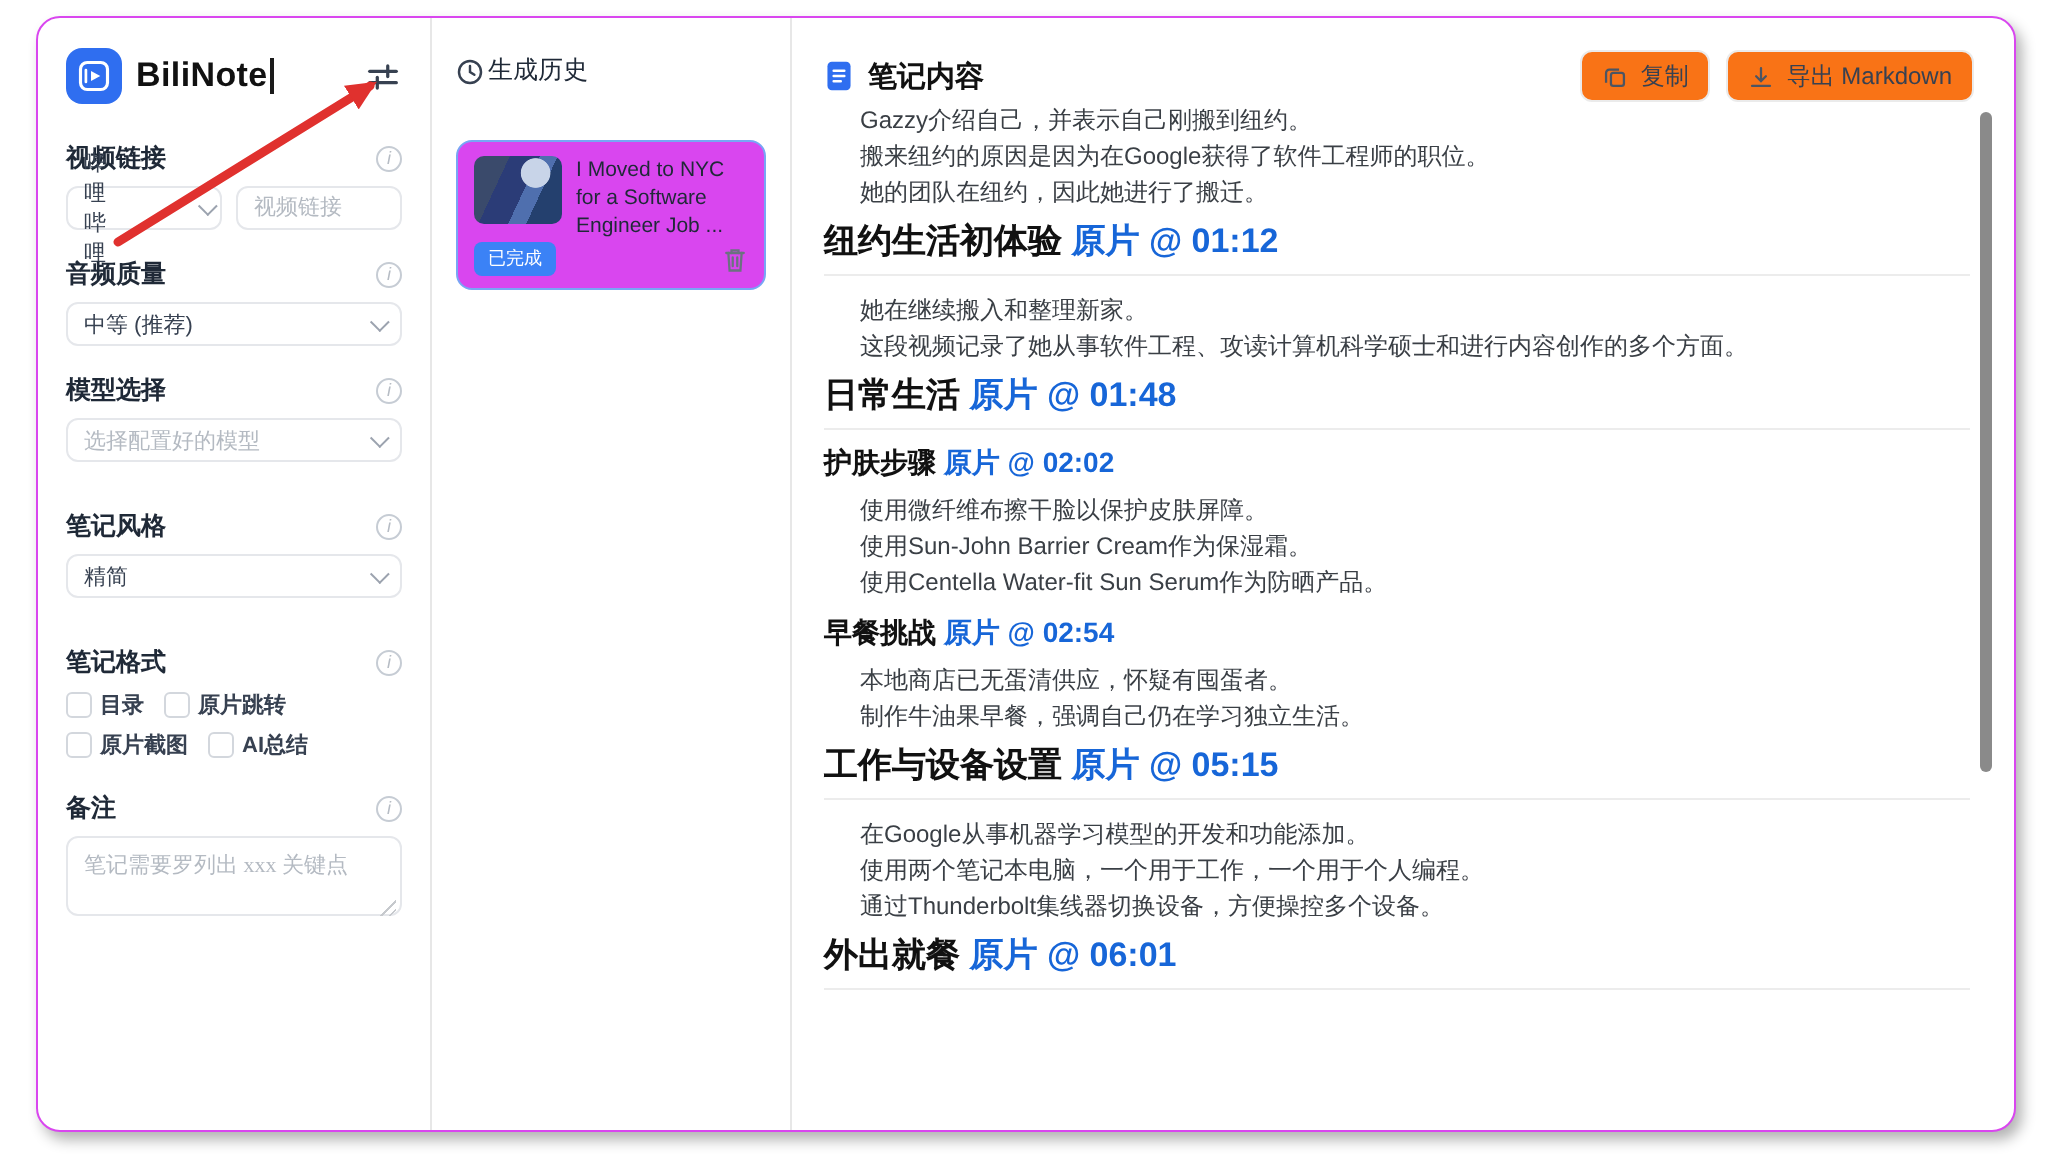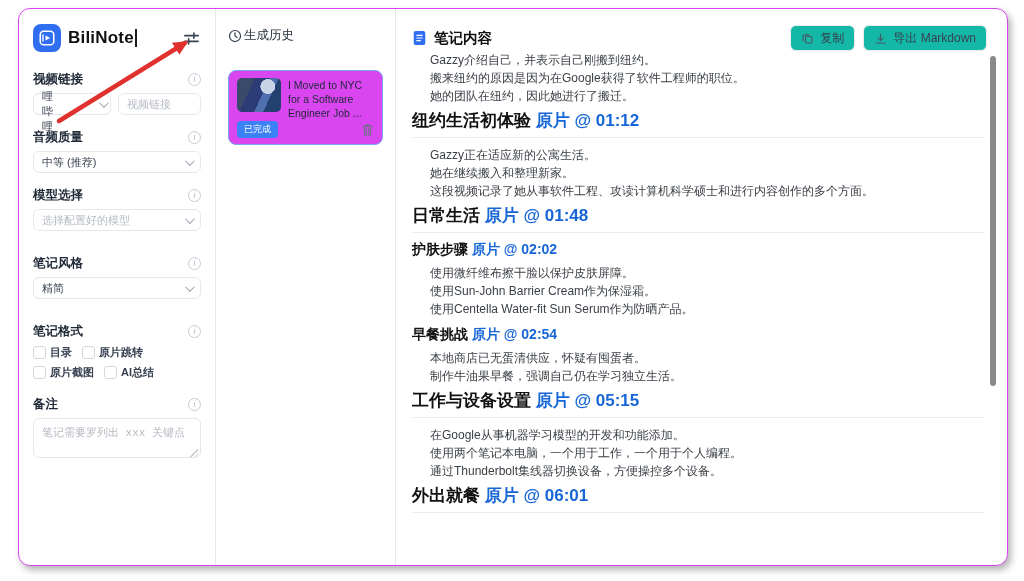--- a/index.html
+++ b/index.html
@@ -30,21 +30,21 @@
   .row2 .ctrl.plat { width:78px; flex:0 0 78px;gap:46px; }
   .row2 input { flex:1; min-width:0; height:22px; border:1px solid #e5e7eb; border-radius:6px;
     padding:0 8px; font-size:11px; color:#374151; font-family:"Liberation Sans",sans-serif; }
   .row2 input::placeholder, textarea::placeholder { color:#b4bac2; }
   .chk-wrap { display:flex; flex-wrap:wrap; gap:5px 10px; margin-top:2px; margin-bottom:16px; }
   .chk { display:flex; align-items:center; gap:4px; cursor:pointer; }
   .sq { width:13px; height:13px; border:1px solid #d3d7dd; border-radius:3px; background:#fff; }
   .chklab { font-size:11px; font-weight:700; color:#374151; }
   .ta-wrap { position:relative; }
   textarea { width:100%; height:40px; border:1px solid #e5e7eb; border-radius:6px; padding:6px 8px;
-    font-size:11px; resize:none; font-family:Liberation Mono, monospace; color:#374151; }
+    font-size:11px; resize:none; font-family:Liberation Serif, serif; color:#374151; }
   .grip { position:absolute; right:3px; bottom:5px; width:9px; height:9px;
     background:linear-gradient(135deg,transparent 0 55%,#c6c9cd 55% 63%,transparent 63% 78%,#c6c9cd 78% 86%,transparent 86%); }
   .gen-btn { margin-top:20px; width:100%; height:24px; border:none; border-radius:6px; background:#3b6ef5;
     color:#fff; font-size:12px; cursor:pointer; font-family:"Liberation Sans",sans-serif; }
   .arrow-svg { position:absolute; left:0; top:0; width:197px; height:160px; pointer-events:none; z-index:5; }
   
   .history { width:180px; flex:0 0 180px; border-right:1px solid #e7e7e7; padding:18px 12px 0; }
   .hist-head { display:flex; align-items:center; gap:2px; font-size:12.5px; color:#1f2937; }
   .hist-card { margin-top:26px; background:#d946ef; border:1px solid #78a6f5; border-radius:8px; padding:7px 8px 6px; cursor:pointer; }
   .hc-row1 { display:flex; gap:7px; }
@@ -55,21 +55,21 @@
   }
   .hc-title { font-size:10.5px; line-height:14px; color:#1f2937; }
   .hc-row2 { display:flex; align-items:center; justify-content:space-between; margin-top:1px; }
   .badge { background:#3b82f6; color:#fff; font-size:9px; padding:2px 7px; border-radius:4px; }
   
   .main { flex:1; position:relative; overflow:hidden; }
   .note-head { display:flex; align-items:center; margin:16px 20px 0 16px; }
   .nh-title { font-size:14.5px; font-weight:700; color:#111; margin-left:7px; }
   .nh-btns { margin-left:auto; display:flex; gap:8px; }
   .ghost-btn { height:26px; display:flex; align-items:center; gap:6px; padding:0 10px;
-    border:1px solid #ebebeb; background:#14b8a6; border-radius:6px; font-size:12px; color:#374151;
+    border:1px solid #ebebeb; background:#f97316; border-radius:6px; font-size:12px; color:#374151;
     cursor:pointer; font-family:"Liberation Sans",sans-serif; }
   .sections { padding:0 22px 0 16px; }
   .sections h2 { font-size:17px; line-height:20px; font-weight:700; color:#111;
     margin:6px 0 8px; padding-bottom:6px; border-bottom:1px solid #ececec; }
   .sections h3 { font-size:14px; line-height:16px; font-weight:700; color:#111; margin:8px 0 7px; }
   .sections .lnk { color:#1766d8; font-weight:700; text-decoration:none; cursor:pointer; }
   .sections .tme { color:#1766d8; font-weight:600; cursor:pointer; }
   .sections p { font-size:12px; line-height:18px; color:#3a3f45; padding-left:18px; }
   .scroll-thumb { position:absolute; right:11px; top:47px; width:6px; height:330px;
     background:#8a8a8a; border-radius:3px; }
@@ -247,21 +247,20 @@
           </svg>
           <span>导出 Markdown</span>
         </button>
       </div>
     </div>
     <div class="sections">
         <p>Gazzy介绍自己，并表示自己刚搬到纽约。</p>
         <p>搬来纽约的原因是因为在Google获得了软件工程师的职位。</p>
         <p>她的团队在纽约，因此她进行了搬迁。</p>
         <h2><span>纽约生活初体验 </span><a class="lnk">原片</a><span class="tme"> @ 01:12</span></h2>
-        <p>Gazzy正在适应新的公寓生活。</p>
         <p>她在继续搬入和整理新家。</p>
         <p>这段视频记录了她从事软件工程、攻读计算机科学硕士和进行内容创作的多个方面。</p>
         <h2><span>日常生活 </span><a class="lnk">原片</a><span class="tme"> @ 01:48</span></h2>
         <h3><span>护肤步骤 </span><a class="lnk">原片</a><span class="tme"> @ 02:02</span></h3>
         <p>使用微纤维布擦干脸以保护皮肤屏障。</p>
         <p>使用Sun-John Barrier Cream作为保湿霜。</p>
         <p>使用Centella Water-fit Sun Serum作为防晒产品。</p>
         <h3><span>早餐挑战 </span><a class="lnk">原片</a><span class="tme"> @ 02:54</span></h3>
         <p>本地商店已无蛋清供应，怀疑有囤蛋者。</p>
         <p>制作牛油果早餐，强调自己仍在学习独立生活。</p>

